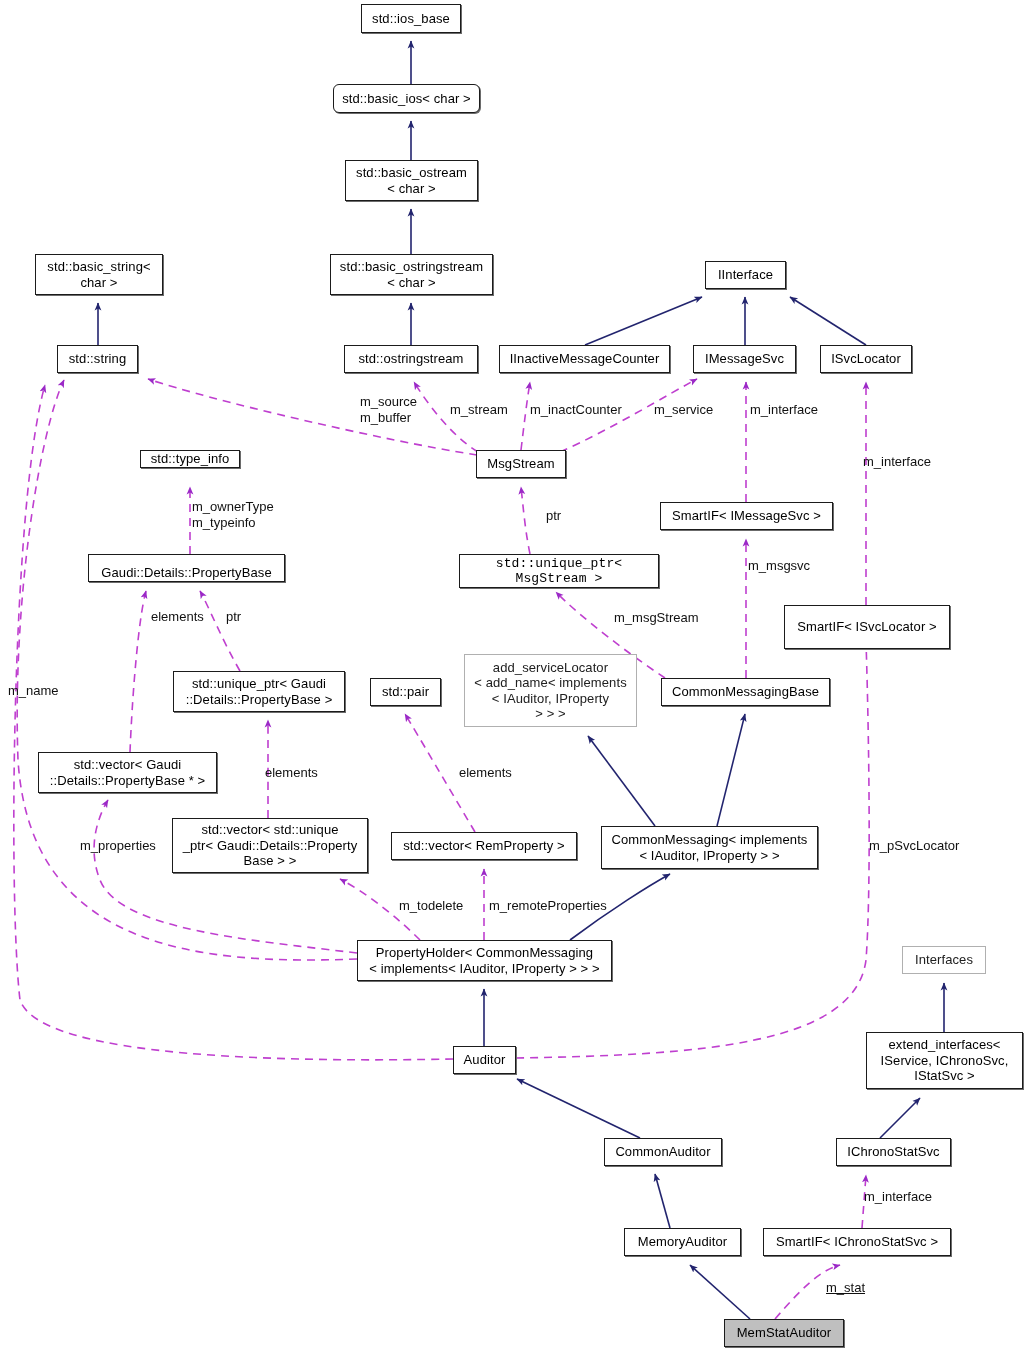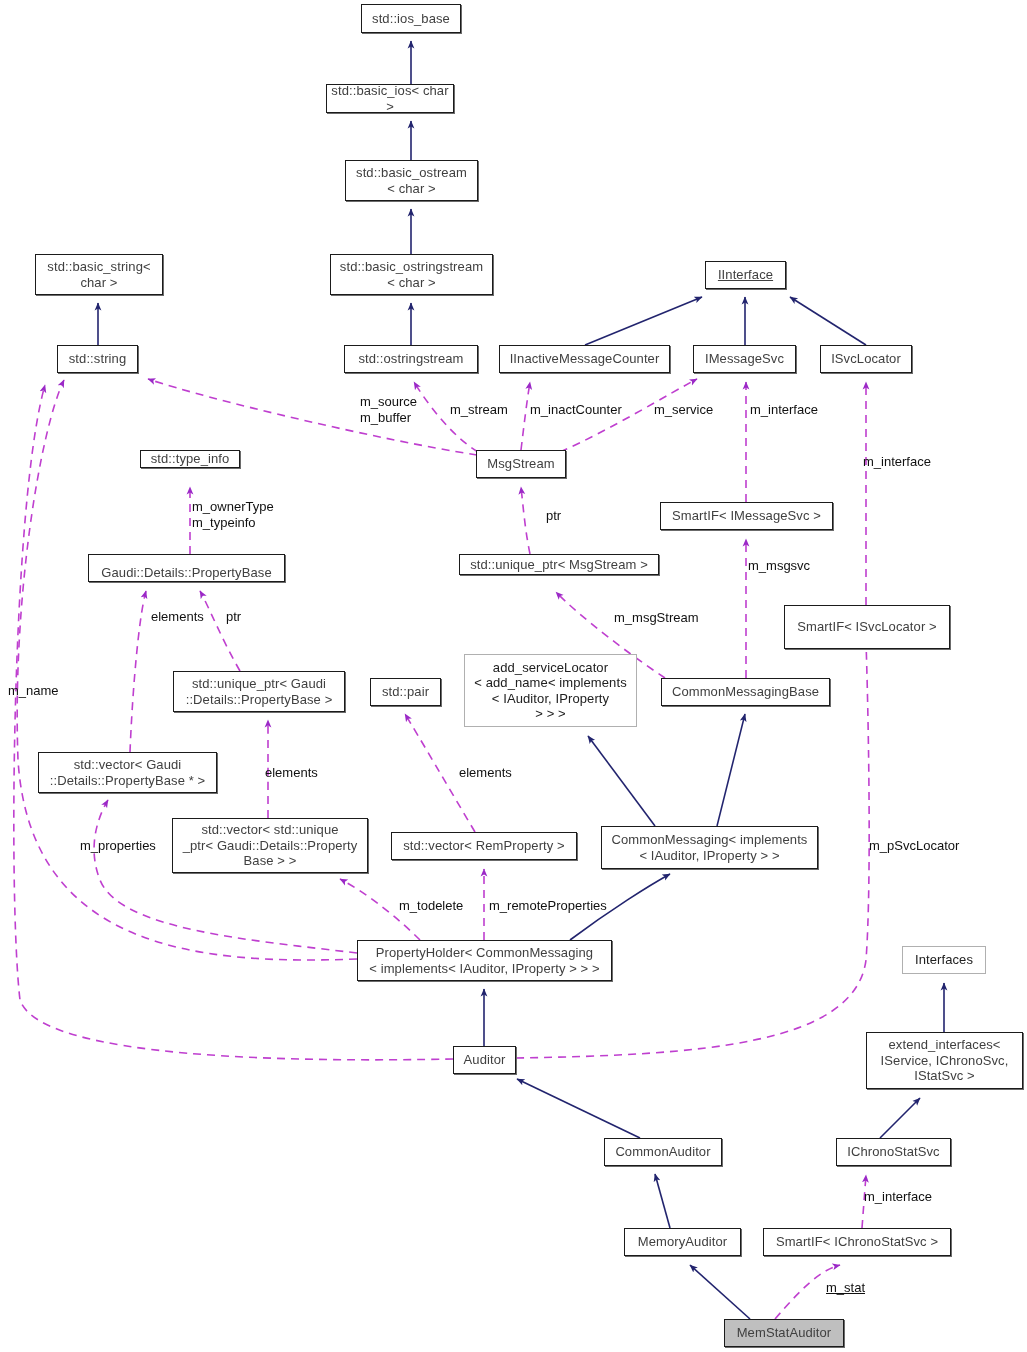--- a/index.html
+++ b/index.html
@@ -27,21 +27,21 @@
   }
   .node {
     position: absolute;
     box-sizing: border-box;
     display: flex;
     align-items: center;
     justify-content: center;
     text-align: center;
     background: #ffffff;
     border: 1px solid #1b1b1b;
-    color: #404040;
+    color: #000000;
     font-size: 13px;
     line-height: 15.5px;
     letter-spacing: 0.1px;
     white-space: pre-line;
     box-shadow: 1px 1px 0 0 #6b6b6b;
     padding: 1px 4px;
   }
   .node.faded {
     border-color: #b0b0b0;
     box-shadow: none;
@@ -112,38 +112,38 @@
         <path d="M 880,1138 L 920,1098" fill="none" id="p-ichrono-extif" stroke="#22246e" stroke-width="1.6" marker-end="url(#arrow-inherit)"></path>
         <path d="M 670,1228 L 655,1174" fill="none" id="p-memaud-commonaud" stroke="#22246e" stroke-width="1.6" marker-end="url(#arrow-inherit)"></path>
         <path d="M 862,1228 L 866,1175" fill="none" id="p-smartifchr-ichrono" stroke="#bf3fcf" stroke-width="1.6" stroke-dasharray="8,6" marker-end="url(#arrow-usage)"></path>
         <path d="M 750,1319 L 690,1265" fill="none" id="p-memstat-memaud" stroke="#22246e" stroke-width="1.6" marker-end="url(#arrow-inherit)"></path>
         <path d="M 775,1319 C 800,1290 820,1270 840,1265" fill="none" id="p-memstat-smartifchr" stroke="#bf3fcf" stroke-width="1.6" stroke-dasharray="8,6" marker-end="url(#arrow-usage)"></path>
       </g>
   </svg>
 
   <div id="nodes-layer">
       <div class="node" style="left: 361px; top: 4px; width: 100px; height: 29px;"><span>std::ios_base</span></div>
-      <div class="node" style="left: 326px; top: 84px; width: 128px; height: 29px;"><span>std::basic_ios&lt; char &gt;</span></div>
+      <div class="node" style="left: 333px; top: 84px; width: 147px; height: 29px; border-radius: 6px;"><span>std::basic_ios&lt; char &gt;</span></div>
       <div class="node" style="left: 345px; top: 160px; width: 133px; height: 41px;"><span>std::basic_ostream
 &lt; char &gt;</span></div>
       <div class="node" style="left: 35px; top: 254px; width: 128px; height: 41px;"><span>std::basic_string&lt;
 char &gt;</span></div>
       <div class="node" style="left: 330px; top: 254px; width: 163px; height: 41px;"><span>std::basic_ostringstream
 &lt; char &gt;</span></div>
-      <div class="node" style="left: 705px; top: 261px; width: 81px; height: 28px; text-decoration: underline;"><span>IInterface</span></div>
+      <div class="node" style="left: 705px; top: 261px; width: 81px; height: 28px;"><span>IInterface</span></div>
       <div class="node" style="left: 57px; top: 345px; width: 81px; height: 28px;"><span>std::string</span></div>
       <div class="node" style="left: 344px; top: 345px; width: 134px; height: 28px;"><span>std::ostringstream</span></div>
       <div class="node" style="left: 499px; top: 345px; width: 171px; height: 28px;"><span>IInactiveMessageCounter</span></div>
       <div class="node" style="left: 693px; top: 345px; width: 103px; height: 28px;"><span>IMessageSvc</span></div>
       <div class="node" style="left: 820px; top: 345px; width: 92px; height: 28px;"><span>ISvcLocator</span></div>
       <div class="node" style="left: 140px; top: 450px; width: 100px; height: 18px;"><span>std::type_info</span></div>
       <div class="node" style="left: 476px; top: 450px; width: 90px; height: 28px;"><span>MsgStream</span></div>
       <div class="node" style="left: 660px; top: 502px; width: 173px; height: 28px;"><span>SmartIF&lt; IMessageSvc &gt;</span></div>
       <div class="node" style="left: 88px; top: 554px; width: 197px; height: 28px; align-items: flex-end;"><span>Gaudi::Details::PropertyBase</span></div>
-      <div class="node" style="left: 459px; top: 554px; width: 200px; height: 21px;"><span>std::unique_ptr&lt; MsgStream &gt;</span></div>
+      <div class="node" style="left: 459px; top: 554px; width: 200px; height: 34px; font-family: Liberation Mono, monospace;"><span>std::unique_ptr&lt; MsgStream &gt;</span></div>
       <div class="node" style="left: 784px; top: 605px; width: 166px; height: 44px;"><span>SmartIF&lt; ISvcLocator &gt;</span></div>
       <div class="node faded" style="left: 464px; top: 654px; width: 173px; height: 73px;"><span>add_serviceLocator
 &lt; add_name&lt; implements
 &lt; IAuditor, IProperty
 &gt; &gt; &gt;</span></div>
       <div class="node" style="left: 173px; top: 671px; width: 172px; height: 41px;"><span>std::unique_ptr&lt; Gaudi
 ::Details::PropertyBase &gt;</span></div>
       <div class="node" style="left: 370px; top: 678px; width: 71px; height: 28px;"><span>std::pair</span></div>
       <div class="node" style="left: 661px; top: 678px; width: 169px; height: 28px;"><span>CommonMessagingBase</span></div>
       <div class="node" style="left: 38px; top: 752px; width: 179px; height: 41px;"><span>std::vector&lt; Gaudi

